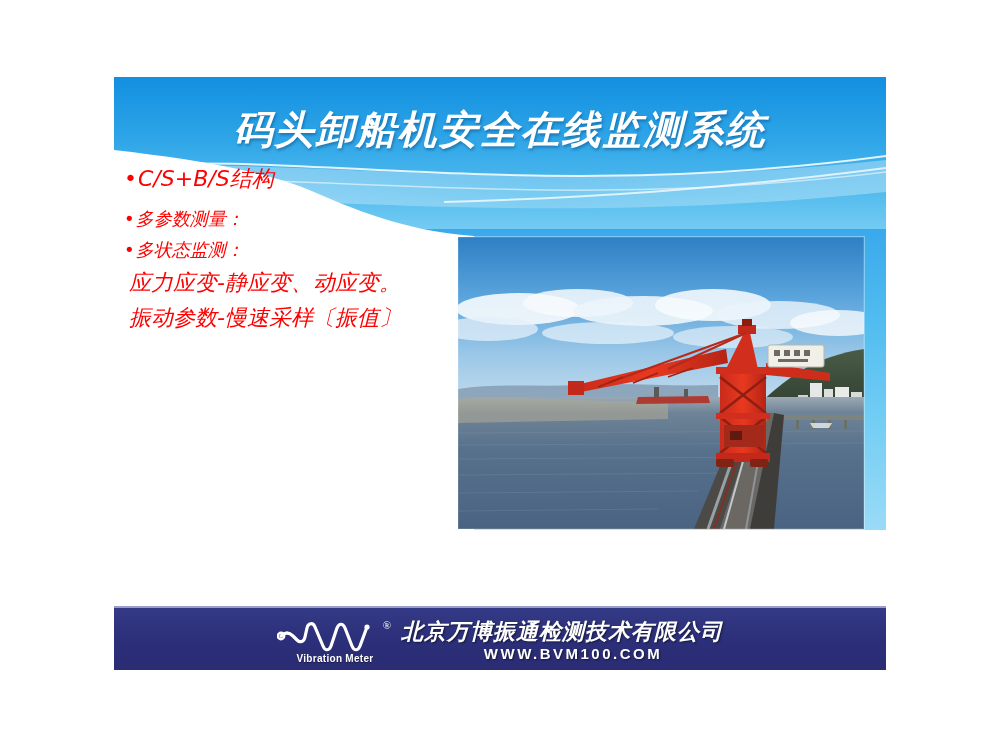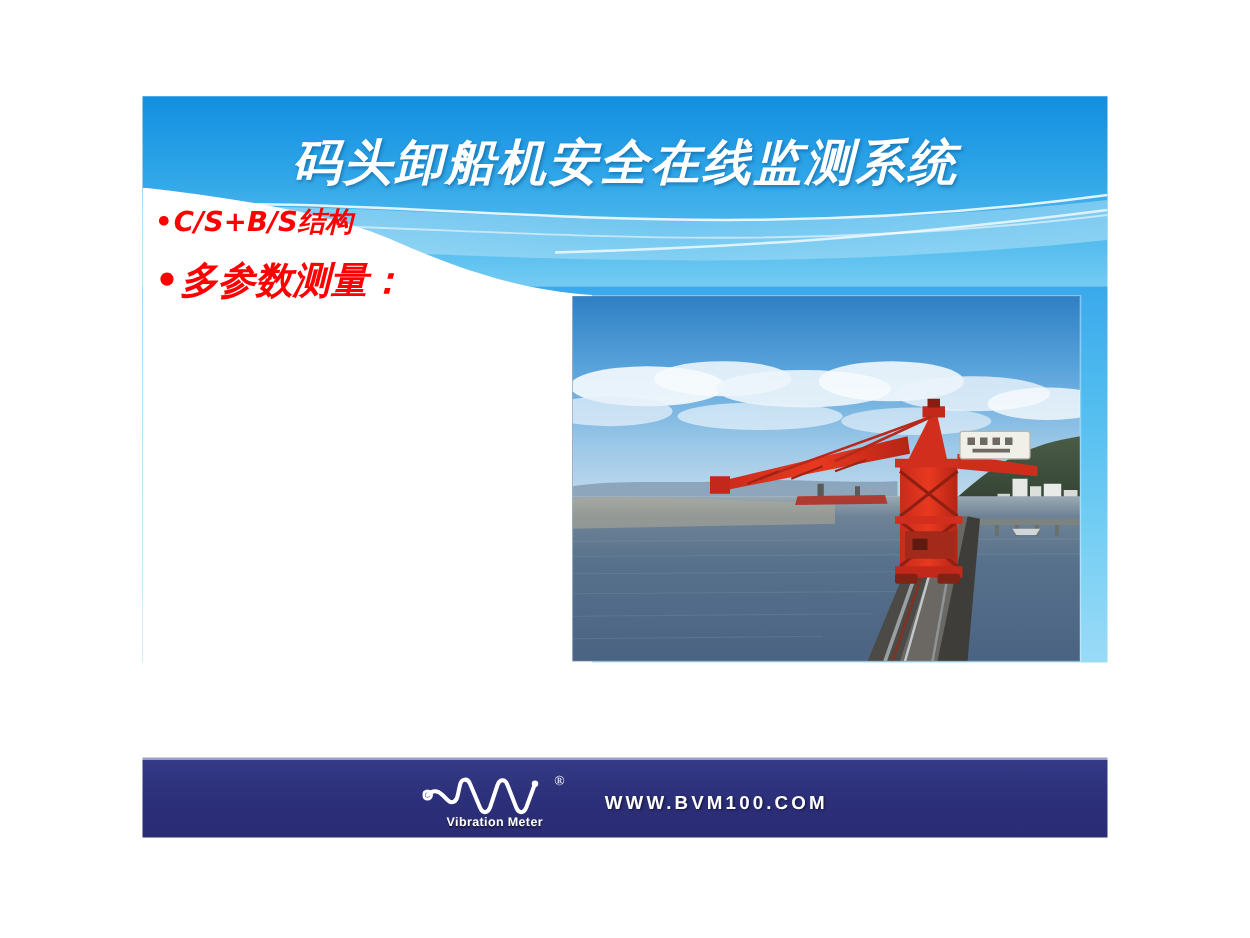--- a/index.html
+++ b/index.html
@@ -88,32 +88,32 @@
   
   .bullets {
     position: absolute;
     left: 124px;
     top: 168px;
     width: 350px;
   }
   .b-line {
     color: #ff0000;
     font-family: "DejaVu Sans", "Liberation Sans", sans-serif;
-    font-weight: bold;
+    font-weight: normal;
     font-style: italic;
     white-space: nowrap;
     line-height: 1.0;
   }
   .b-first {
     font-size: 22px;
     margin-bottom: 20px;
     letter-spacing: 0px;
   }
   .b-head {
-    font-size: 30px;
+    font-size: 18px;
     margin-bottom: 13px;
   }
   .b-sub {
     font-size: 22px;
     margin-bottom: 13px;
     padding-left: 5px;
   }
   .b-indent {
     font-size: 22px;
     margin-bottom: 13px;
@@ -246,20 +246,29 @@
       <path d="M0,0 L0,460 L360,460 L360,86 C300,82 250,64 200,42 C150,20 70,8 0,0 Z" fill="#ffffff"></path>
     </svg>
   </div>
 
   <div class="bullets">
     <div class="b-line b-first">
       <span class="bullet-dot">•</span><span>C/S+B/S结构</span>
     </div>
     <div class="b-line b-head">
       <span class="bullet-dot">•</span><span>多参数测量：</span>
+    </div>
+    <div class="b-line b-head">
+      <span class="bullet-dot">•</span><span>多状态监测：</span>
+    </div>
+    <div class="b-line b-sub">
+      <span>应力应变-静应变、动应变。</span>
+    </div>
+    <div class="b-line b-sub">
+      <span>振动参数-慢速采样〔振值〕</span>
     </div>
   </div>
 
   <div class="photo">
     <svg width="406" height="292" viewBox="0 0 406 292">
       <defs>
         <linearGradient id="skyG" x1="0" y1="0" x2="0" y2="1">
           <stop offset="0%" stop-color="#2e7fc4"></stop>
           <stop offset="35%" stop-color="#5aa4dc"></stop>
           <stop offset="70%" stop-color="#9cc8e8"></stop>
@@ -414,19 +423,20 @@
         <svg width="112" height="36" viewBox="0 0 112 36">
           <path d="M4,18 C8,14 12,14 16,18 L20,22 C23,25 27,24 28,19 L30,10 C31,5 36,4 38,9 L46,28 C48,33 52,33 54,28 L60,10 C62,5 66,5 68,10 L75,28 C77,33 81,33 83,28 L90,9" fill="none" stroke="#ffffff" stroke-width="3.2" stroke-linecap="round" stroke-linejoin="round"></path>
           <circle cx="4" cy="18" r="3.2" fill="none" stroke="#ffffff" stroke-width="2.4"></circle>
           <circle cx="90" cy="9" r="2.6" fill="#ffffff"></circle>
         </svg>
         <span class="logo-reg">®</span>
         <span class="logo-caption">Vibration Meter</span>
       </div>
 
       <div class="footer-text">
+        <span class="company-cn">北京万博振通检测技术有限公司</span>
         <span class="company-url">WWW.BVM100.COM</span>
       </div>
 
     </div>
   </div>
 
 </div>
 
 </body></html>

